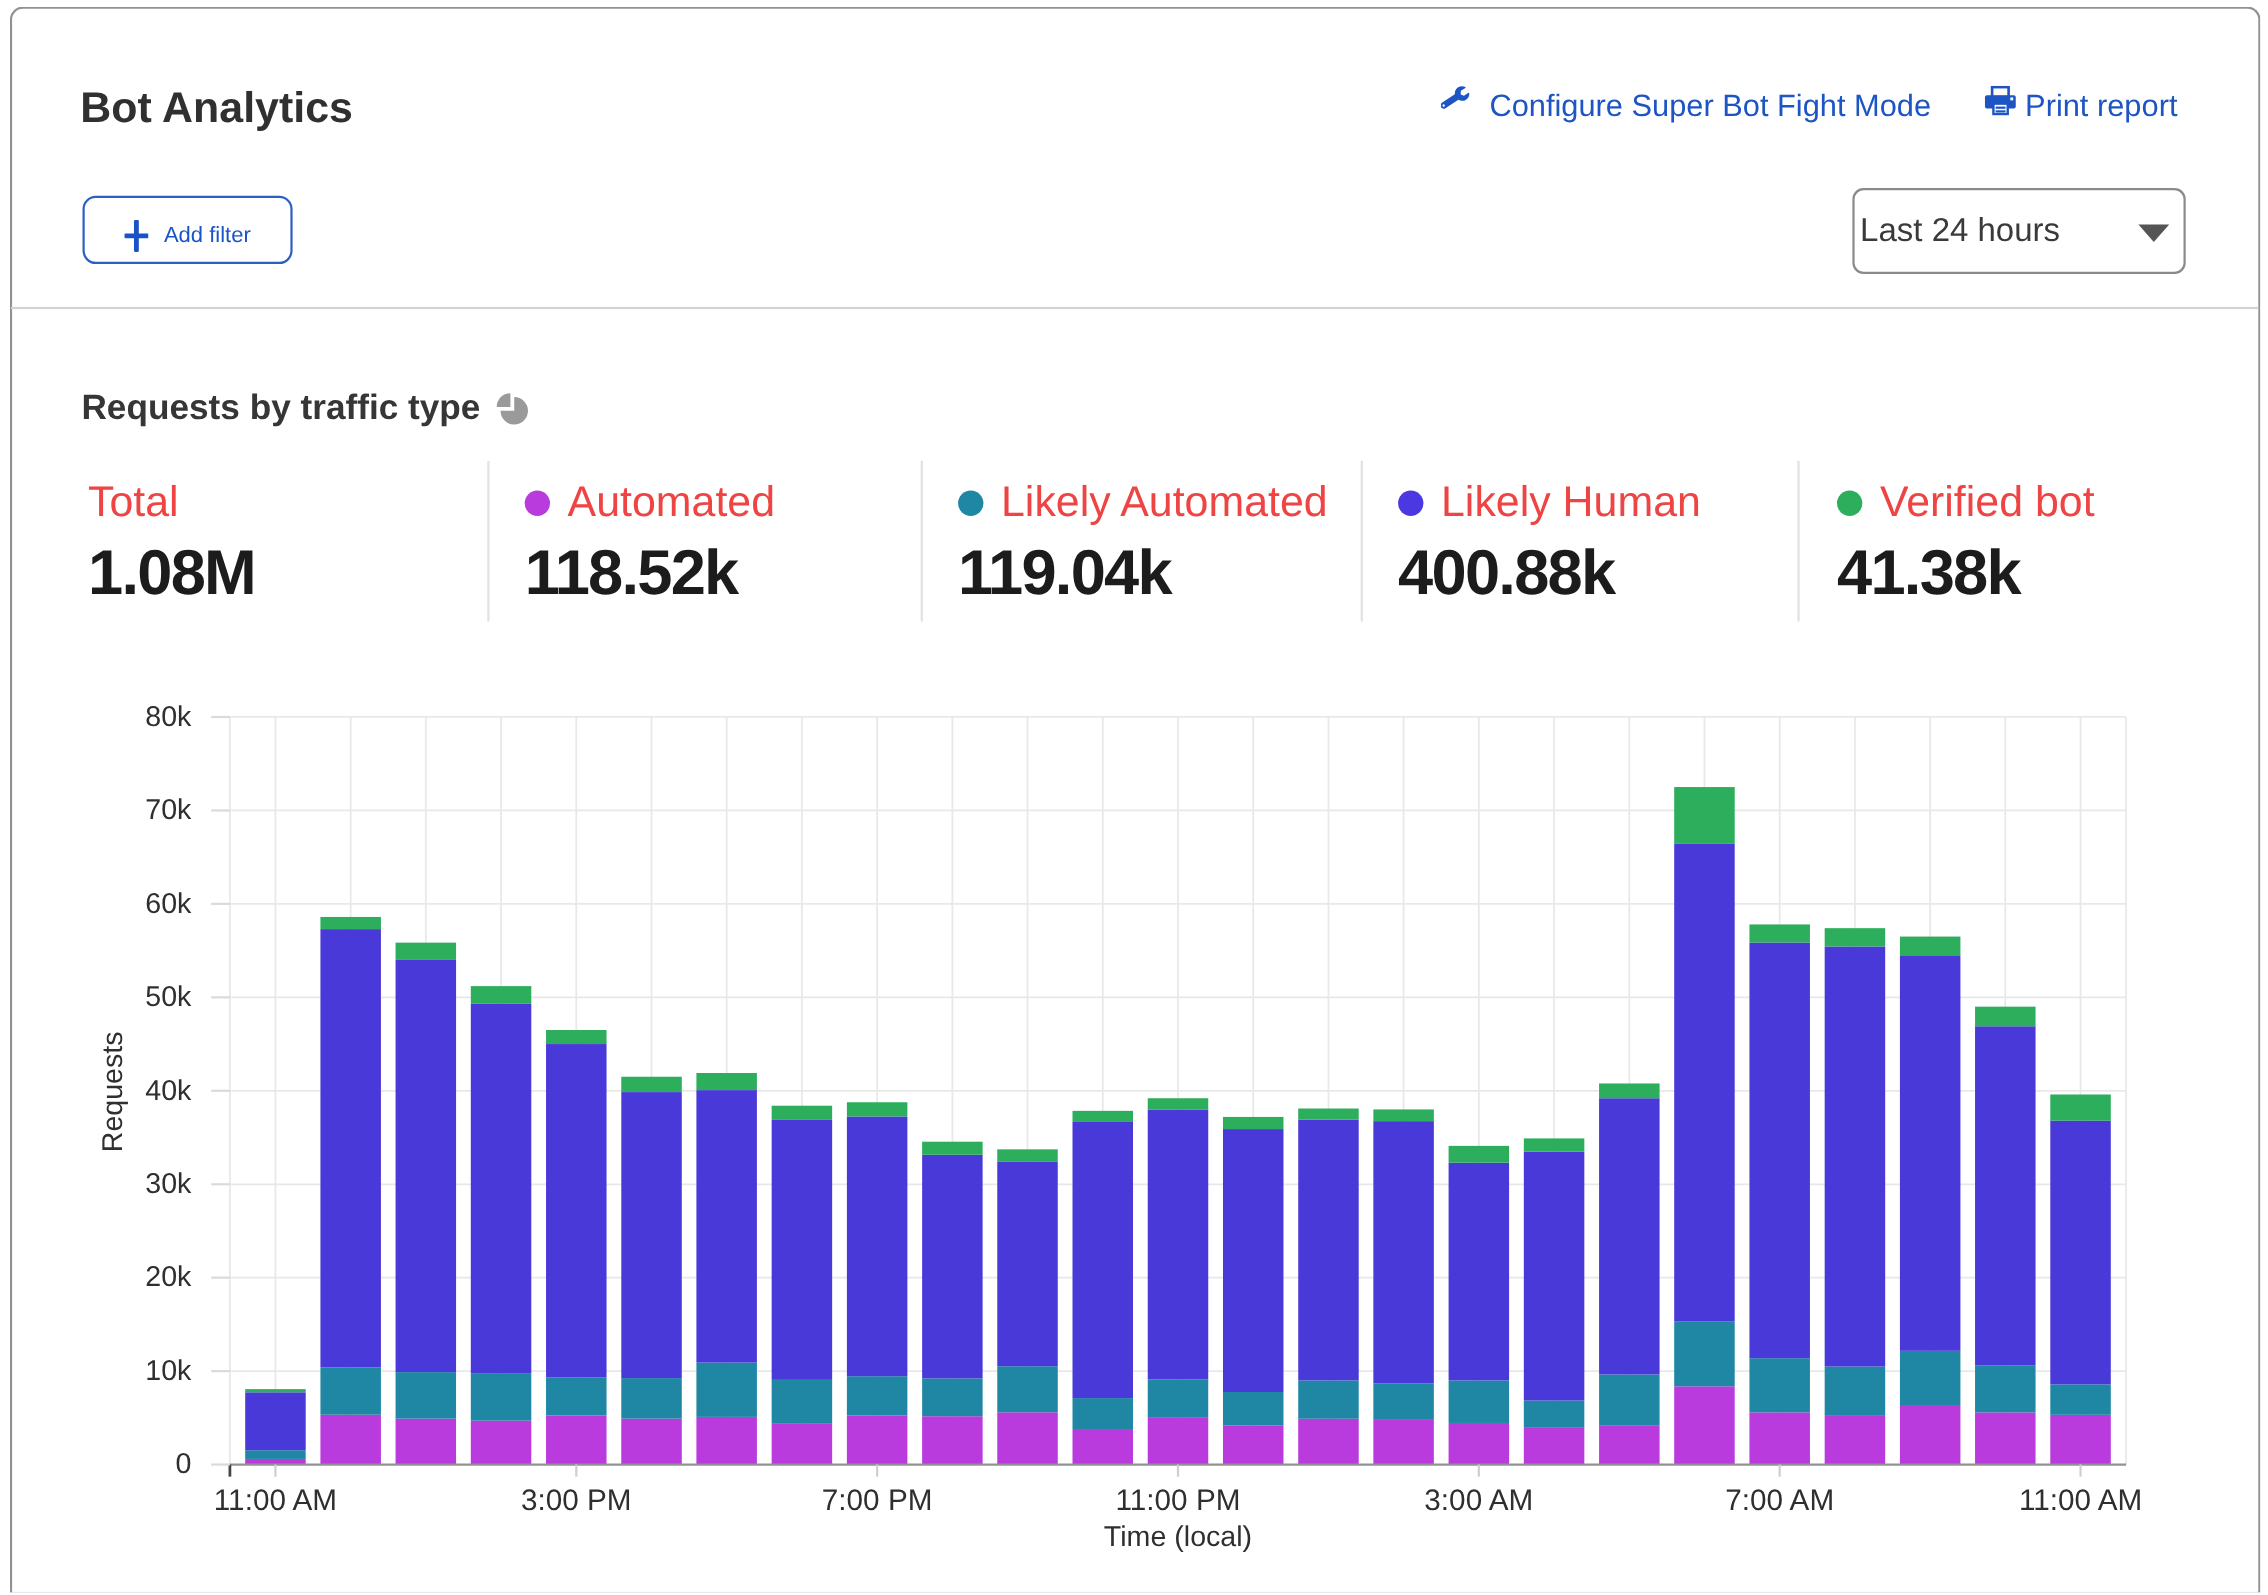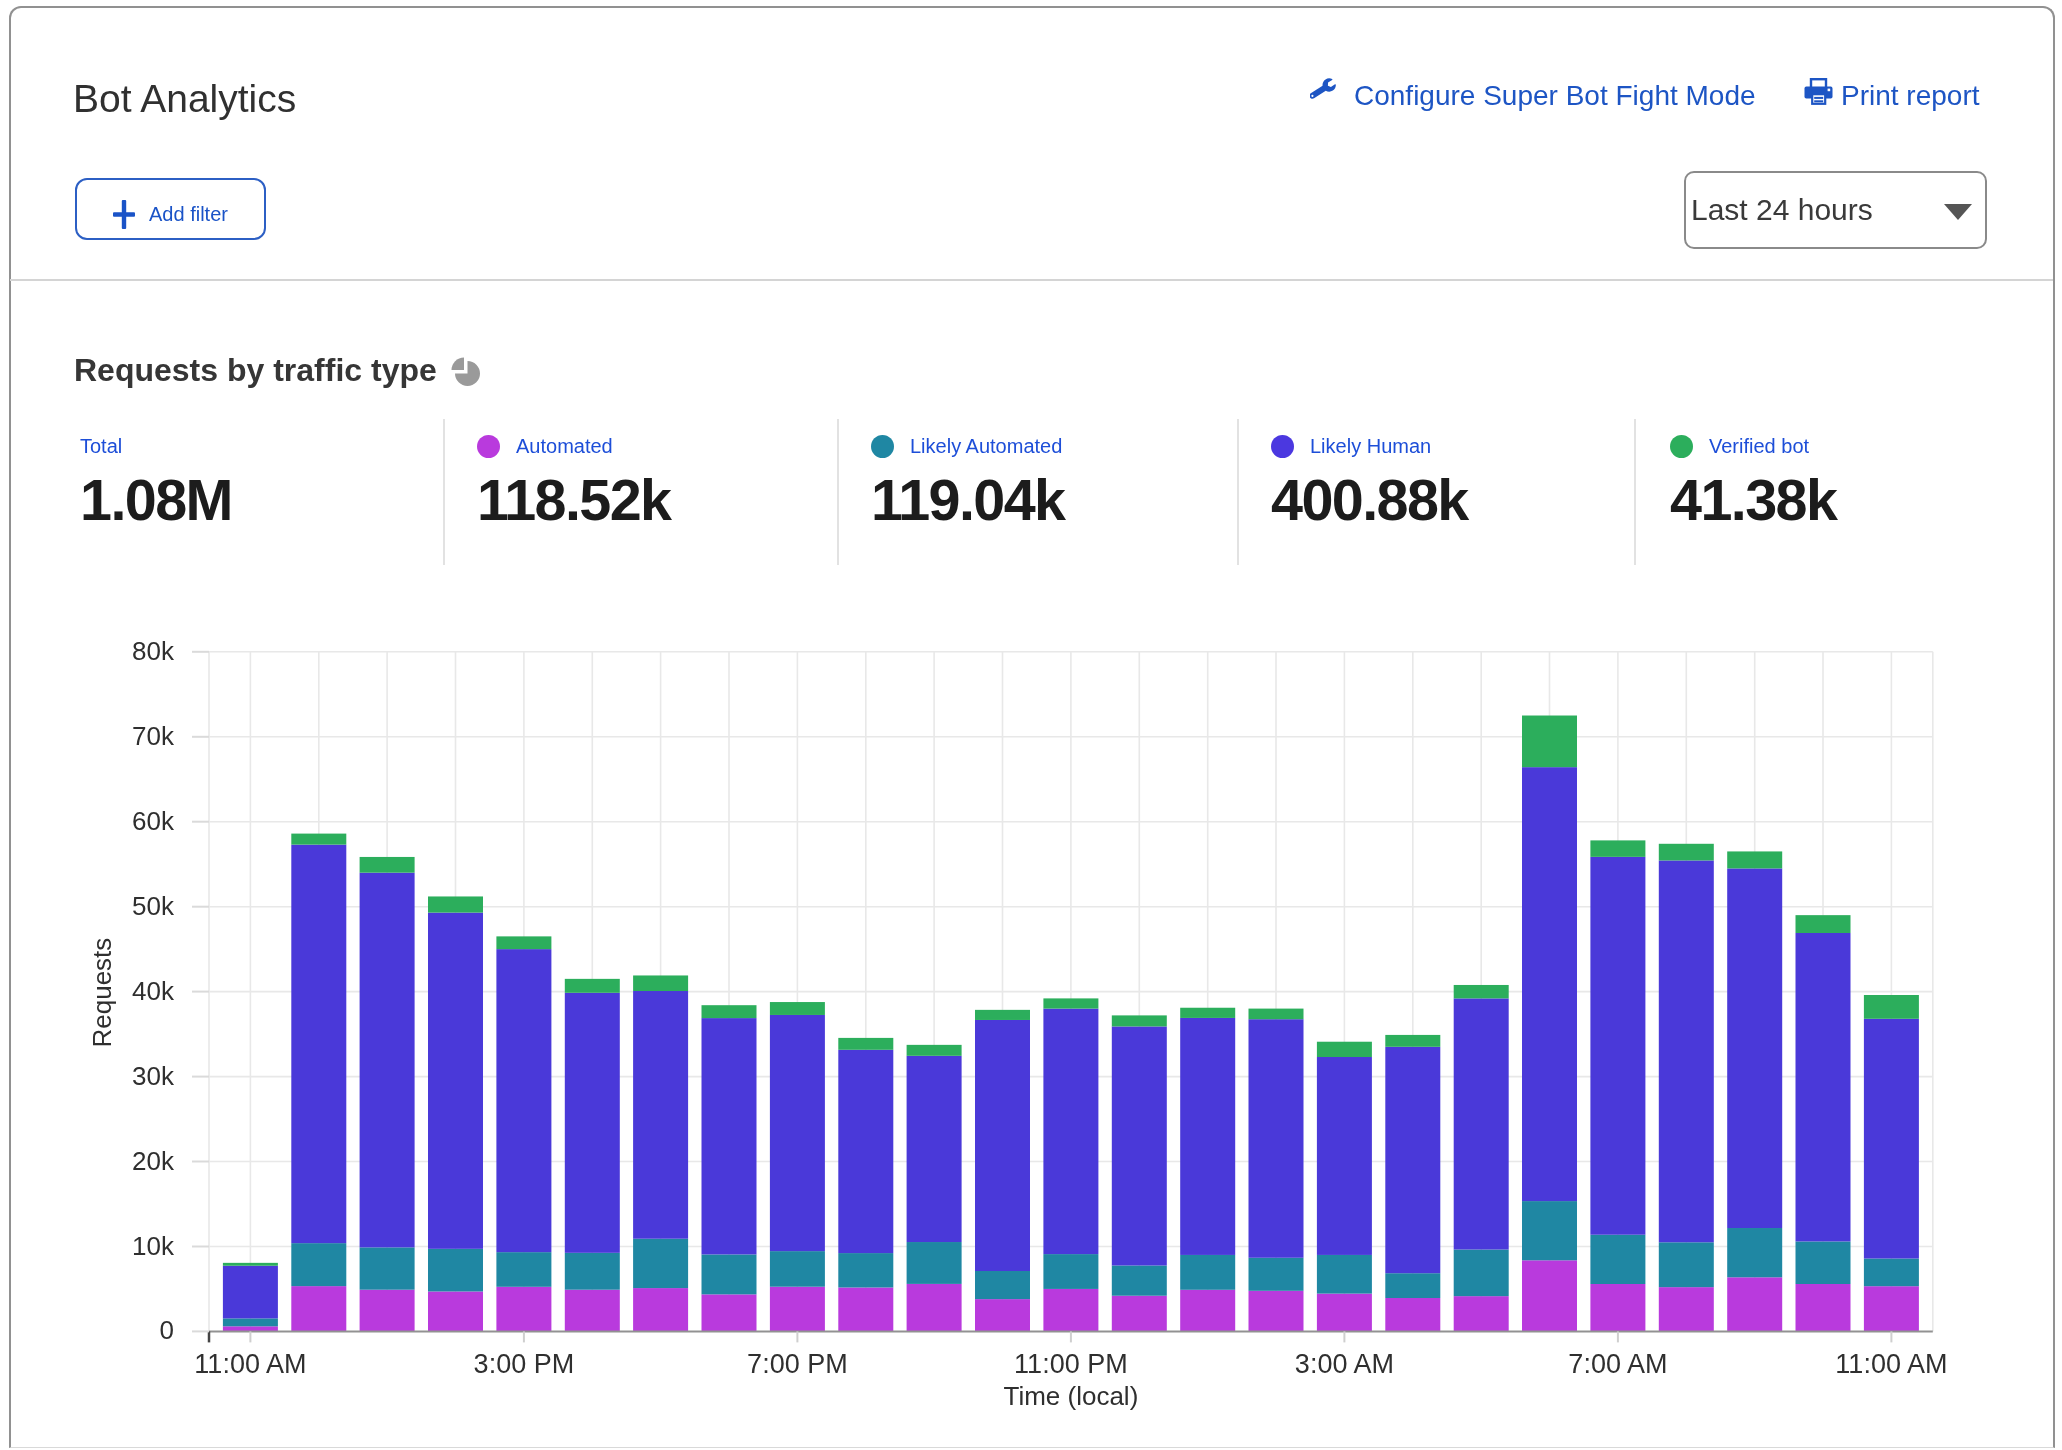--- a/index.html
+++ b/index.html
@@ -1,33 +1,33 @@
 <!DOCTYPE html>
 <html><head>
 <meta charset="utf-8">
 <style>
 * { margin:0; padding:0; box-sizing:border-box; }
 html,body { width:2062px; height:1450px; background:#fff; font-family:"Liberation Sans", sans-serif; }
 .abs { position:absolute; }
 #card { position:absolute; left:9px; top:6px; width:2046px; height:1442px;
   border:2px solid #919191; border-radius:12px 12px 0 0; border-bottom:1px solid #d9d9d9; }
 #hdiv { position:absolute; left:10px; top:279px; width:2043px; height:2px; background:#d4d4d4; }
-#title { left:73px; top:77px; font-size:39px; font-weight:400; color:#303030; letter-spacing:0; }
+#title { left:73px; top:77px; font-size:39px; font-weight:700; color:#303030; letter-spacing:0; }
 .link { color:#1d55c4; font-size:28px; }
 #cfg { left:1354px; top:80px; }
 #prt { left:1841px; top:80px; }
 #btn { left:75px; top:178px; width:191px; height:62px; border:2px solid #2c5fc4; border-radius:12px;
   display:flex; align-items:center; justify-content:center; color:#1a53c7; font-size:20px; }
 #sel { left:1684px; top:171px; width:303px; height:78px; border:2px solid #8a8a8a; border-radius:10px;
   display:flex; align-items:center; color:#3a3a3a; font-size:30px; padding-left:5px; }
 #caret { position:absolute; right:13px; top:31px; width:0; height:0;
   border-left:14px solid transparent; border-right:14px solid transparent; border-top:16px solid #555; }
 #h2 { left:74px; top:352px; font-size:32px; font-weight:700; color:#363636; }
 .col { position:absolute; top:435px; }
-.clabel { font-size:20px; color:#1d4ed8; display:flex; align-items:center; }
+.clabel { font-size:39px; color:#ef4444; display:flex; align-items:center; }
 .dot { width:23px; height:23px; border-radius:50%; display:inline-block; margin-right:16px; flex:none; }
 .cnum { font-size:57.5px; font-weight:700; color:#1c1c1c; margin-top:9px; letter-spacing:-1.6px; }
 .vdiv { position:absolute; top:419px; width:2px; height:146px; background:#e2e2e2; }
 </style>
 </head>
 <body>
 <div id="card"></div>
 <div id="hdiv"></div>
 <div class="abs" id="title">Bot Analytics</div>
 <svg class="abs" style="left:1310px;top:76px" width="26" height="26" viewBox="0 0 560 560">

